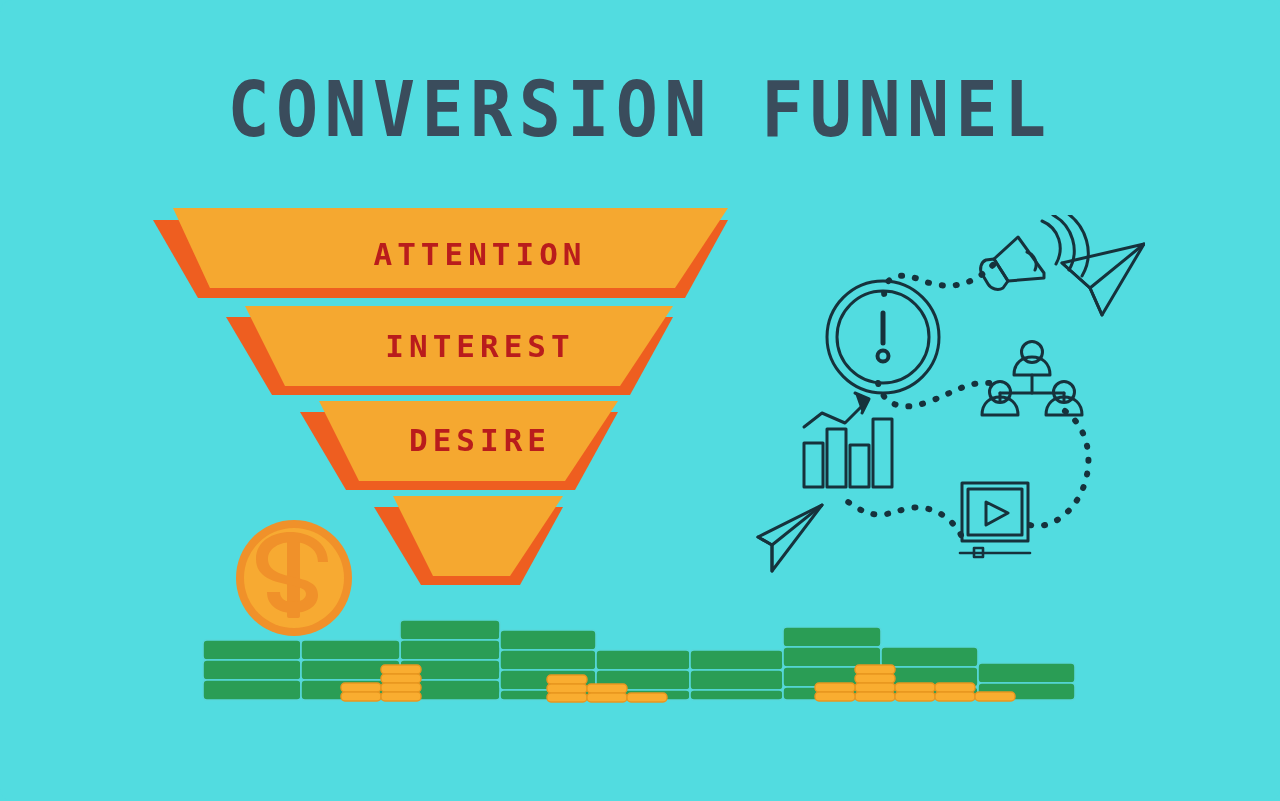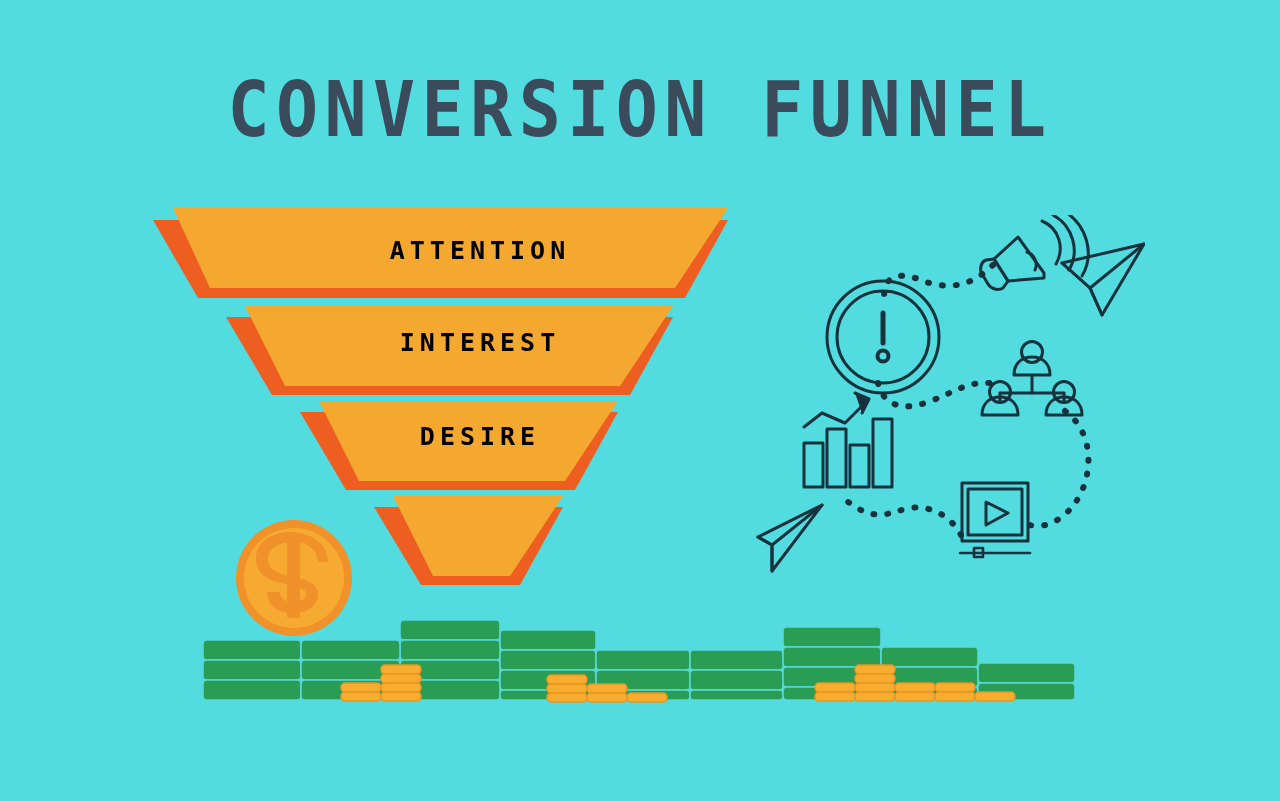--- a/index.html
+++ b/index.html
@@ -48,23 +48,23 @@
     top: 200px;
     width: 620px;
     height: 400px;
   }
   #funnel-svg { display: block; }
 
   .funnel-label {
     position: absolute;
     font-family: "DejaVu Sans Mono", "Liberation Mono", monospace;
     font-weight: 700;
-    font-size: 25px;
+    font-size: 31px;
     letter-spacing: 5px;
-    color: #000000;
+    color: #b91c1c;
     white-space: pre;
     text-align: center;
     user-select: none;
   }
   #label-attention { left: 180px; top:  36px; width: 300px; }
   #label-interest  { left: 180px; top: 128px; width: 300px; }
   #label-desire    { left: 180px; top: 222px; width: 300px; }
   #label-action    { left: 180px; top: 316px; width: 300px; }
 
   

